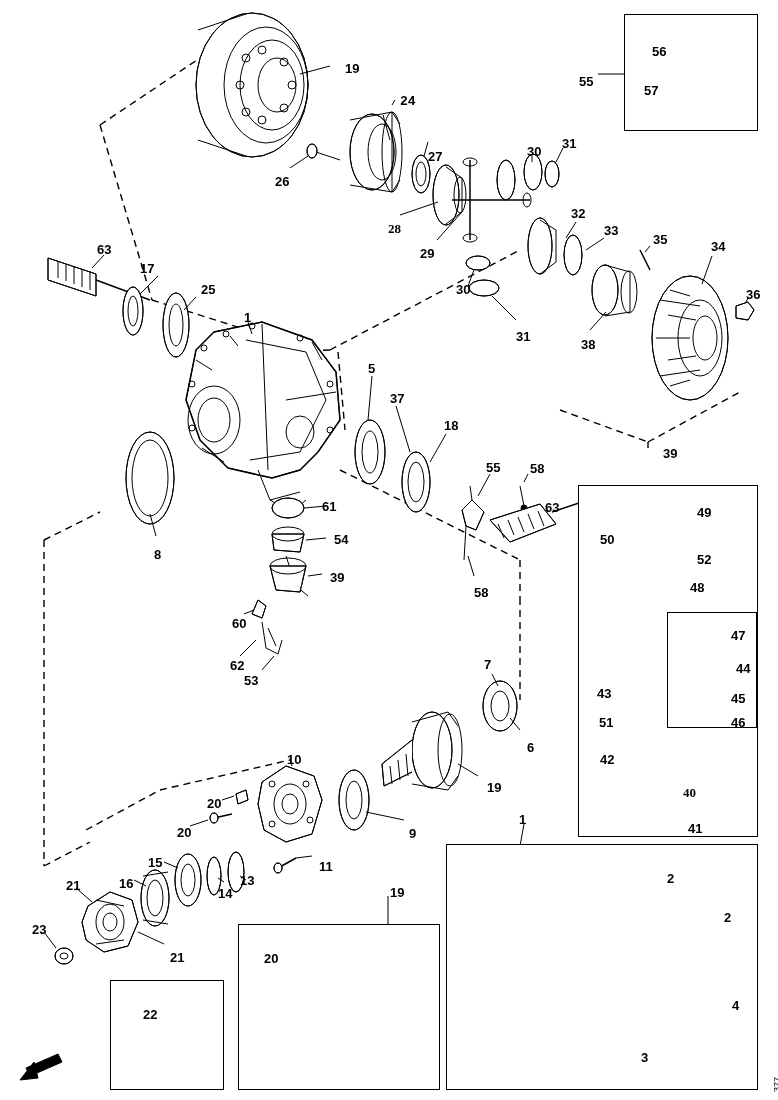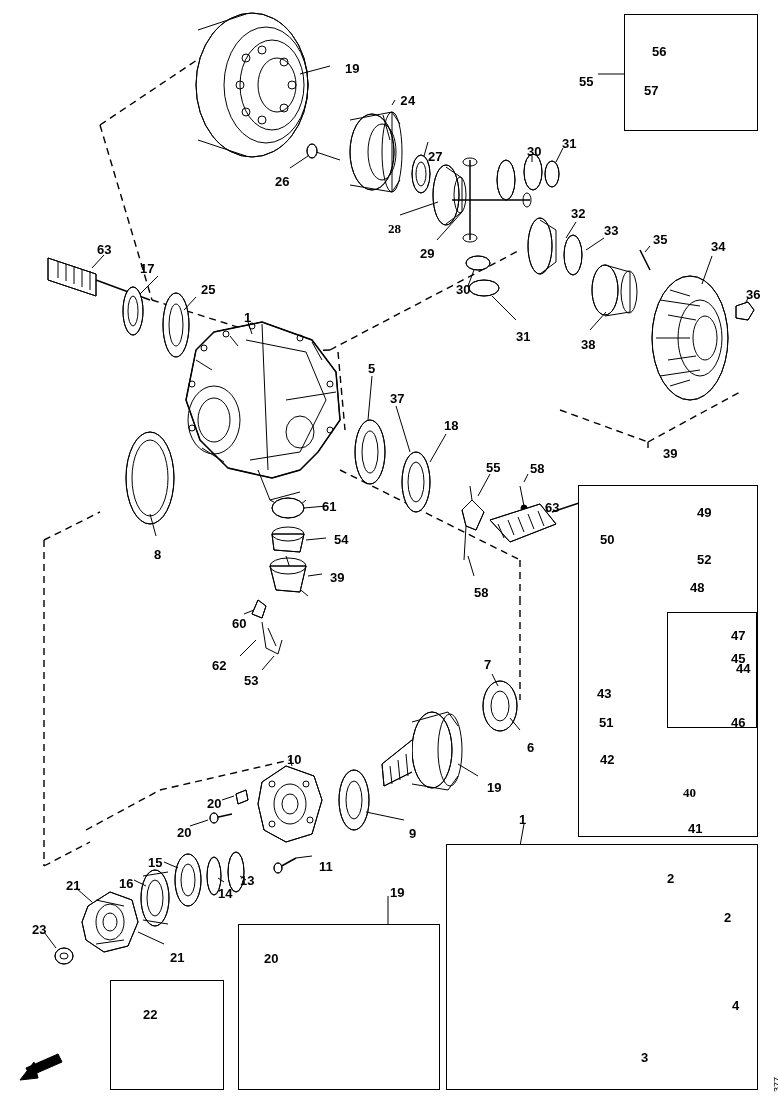--- a/index.html
+++ b/index.html
@@ -559,29 +559,29 @@
       <div class="lbl" style="left: 444px; top: 419px; text-align: right;">18</div>
       <div class="lbl" style="left: 486px; top: 461px;">55</div>
       <div class="lbl" style="left: 530px; top: 462px;">58</div>
       <div class="lbl" style="left: 545px; top: 501px;">63</div>
       <div class="lbl" style="left: 474px; top: 586px;">58</div>
       <div class="lbl" style="left: 154px; top: 548px;">8</div>
       <div class="lbl" style="left: 322px; top: 500px;">61</div>
       <div class="lbl" style="left: 334px; top: 533px;">54</div>
       <div class="lbl" style="left: 330px; top: 571px;">39</div>
       <div class="lbl" style="left: 232px; top: 617px;">60</div>
-      <div class="lbl" style="left: 212px; top: 659px;">62</div>
+      <div class="lbl" style="left: 230px; top: 659px;">62</div>
       <div class="lbl" style="left: 244px; top: 674px;">53</div>
       <div class="lbl" style="left: 697px; top: 506px;">49</div>
       <div class="lbl" style="left: 600px; top: 533px; text-align: center;">50</div>
       <div class="lbl" style="left: 697px; top: 553px;">52</div>
       <div class="lbl" style="left: 690px; top: 581px;">48</div>
       <div class="lbl" style="left: 731px; top: 629px;">47</div>
       <div class="lbl" style="left: 736px; top: 662px;">44</div>
-      <div class="lbl" style="left: 731px; top: 652px;">45</div>
+      <div class="lbl" style="left: 731px; top: 692px;">45</div>
       <div class="lbl" style="left: 731px; top: 716px;">46</div>
       <div class="lbl" style="left: 597px; top: 687px;">43</div>
       <div class="lbl" style="left: 599px; top: 716px;">51</div>
       <div class="lbl" style="left: 600px; top: 753px;">42</div>
       <div class="lbl" style="left: 683px; top: 786px; font-family: Liberation Serif, serif;">40</div>
       <div class="lbl" style="left: 688px; top: 822px;">41</div>
       <div class="lbl" style="left: 484px; top: 658px;">7</div>
       <div class="lbl" style="left: 527px; top: 741px;">6</div>
       <div class="lbl" style="left: 487px; top: 781px;">19</div>
       <div class="lbl" style="left: 287px; top: 753px;">10</div>

